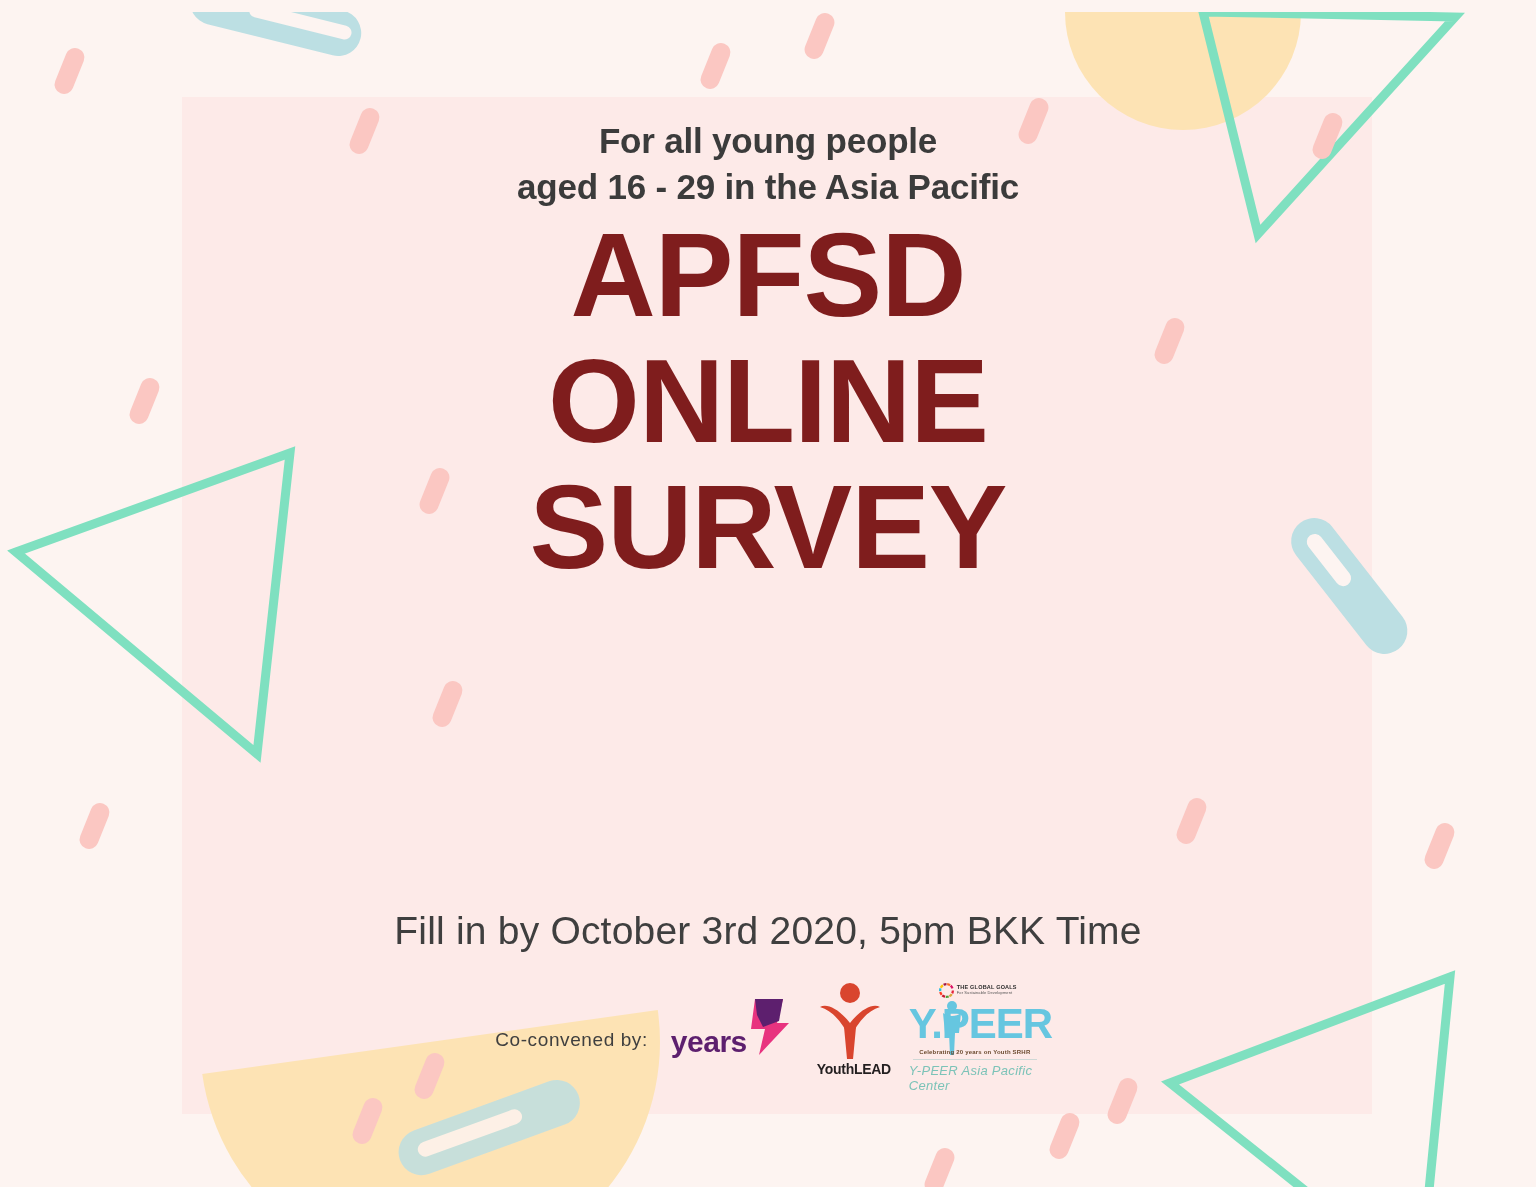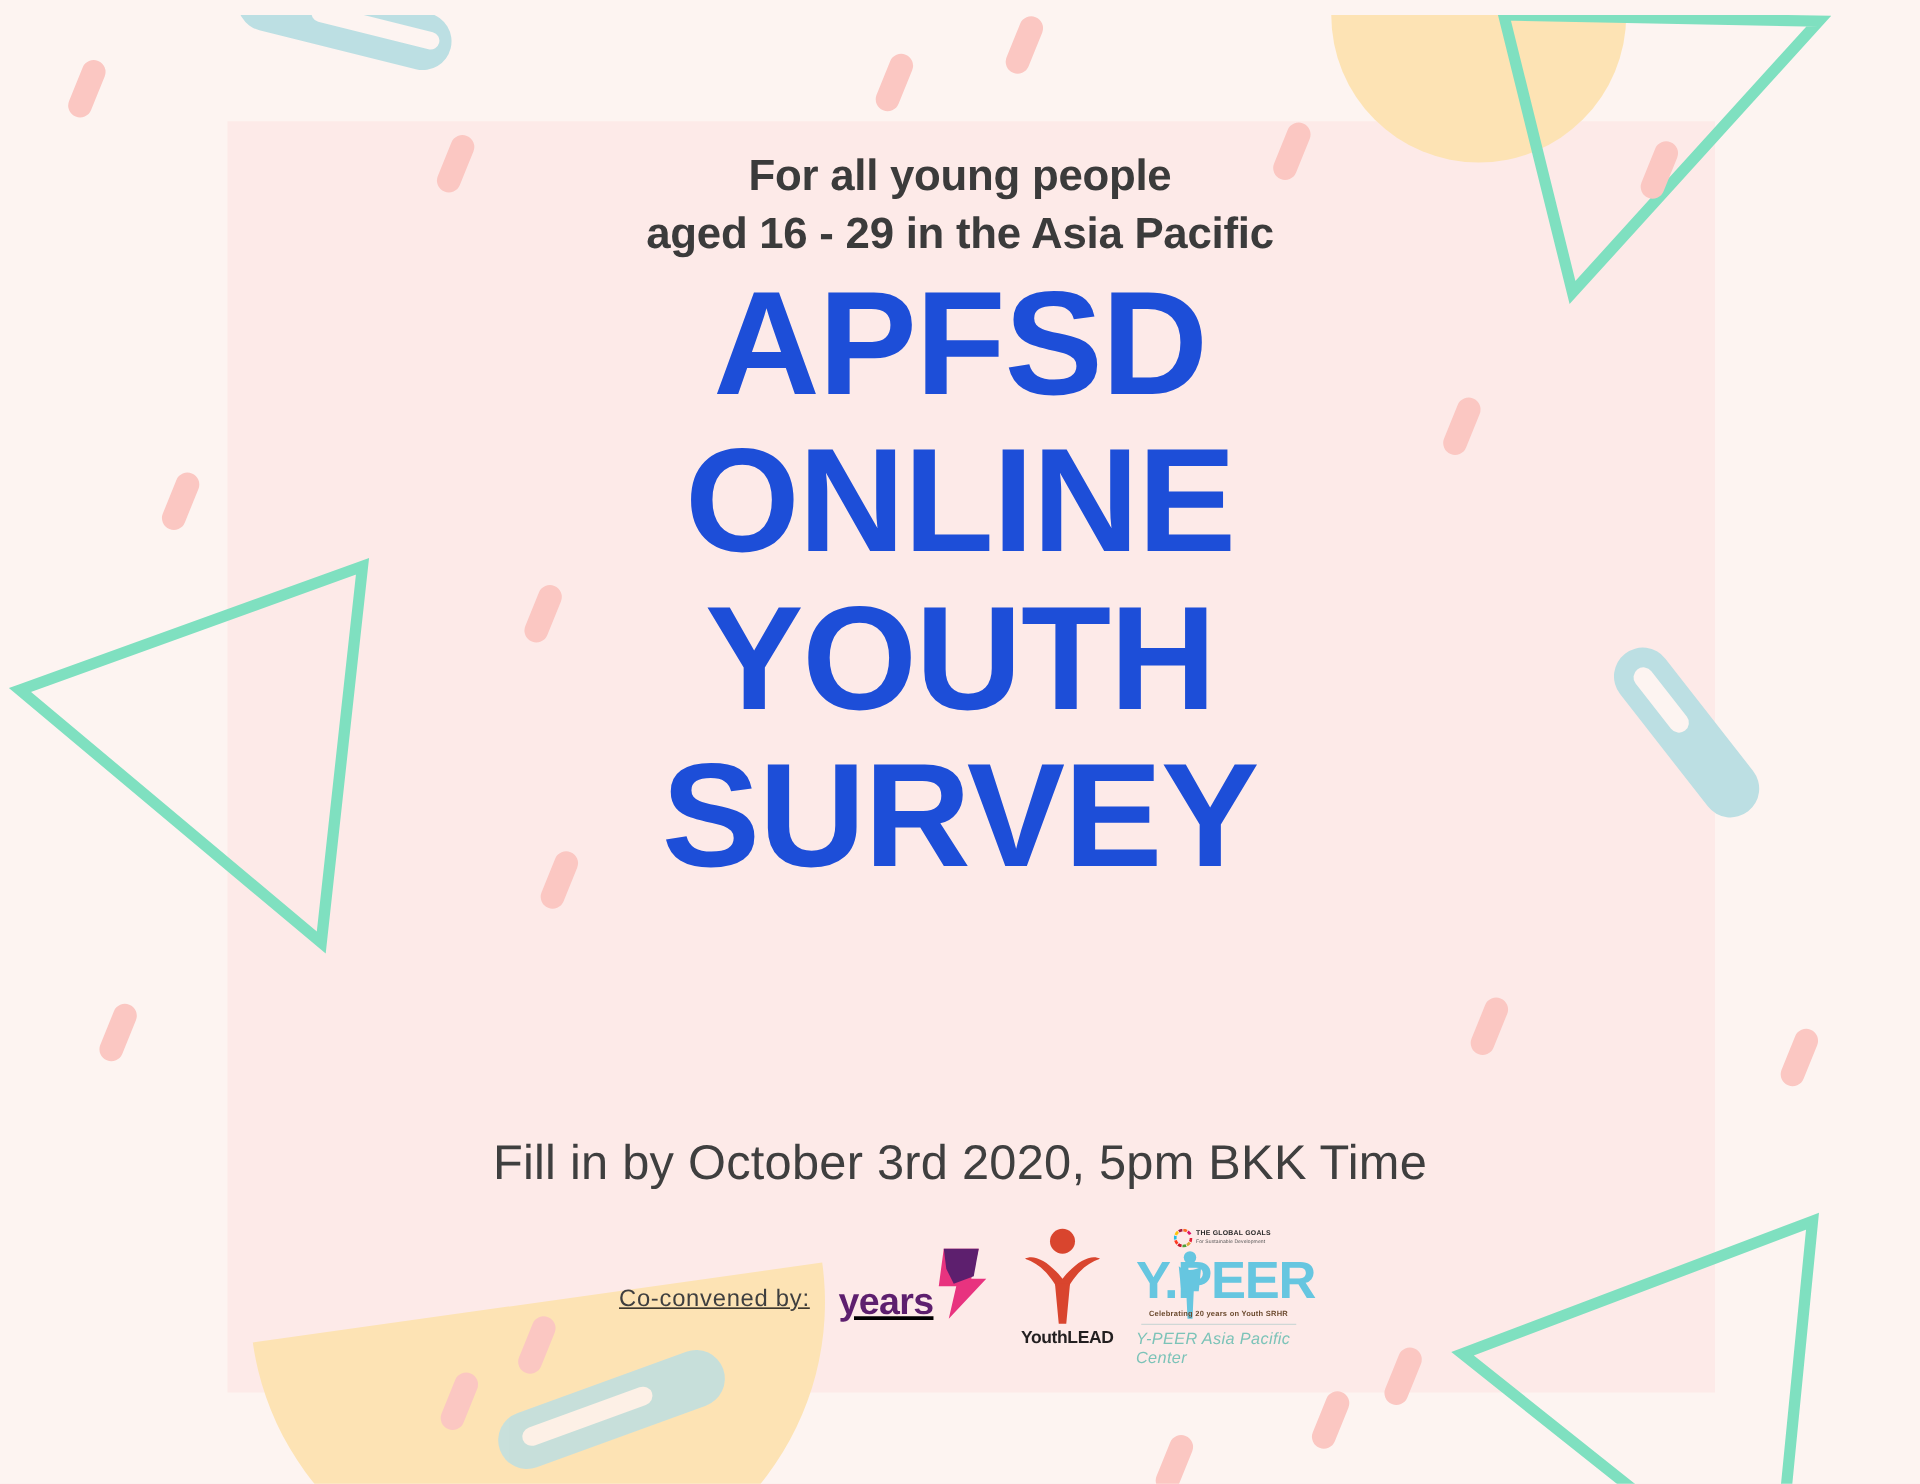--- a/index.html
+++ b/index.html
@@ -25,39 +25,39 @@
   .content{position:absolute;left:0;top:0;width:1536px;height:1187px;}
   .kicker{
     position:absolute;left:0;top:106px;width:1536px;text-align:center;
     color:#3b3b3b;font-size:35px;font-weight:bold;line-height:46px;
     letter-spacing:-0.2px;
     font-family:"Liberation Sans",sans-serif;
   }
   .kicker .l2{display:block;}
   .headline{
     position:absolute;left:0;top:200px;width:1536px;text-align:center;
-    color:#1d4ed8;font-weight:bold;font-size:118px;line-height:126px;
+    color:#7f1d1d;font-weight:bold;font-size:118px;line-height:126px;
     letter-spacing:-1px;
   }
   .headline span{display:block;}
   .subtitle{
     position:absolute;left:0;top:748px;width:1536px;text-align:center;
     color:#a7d9dd;font-weight:bold;font-size:32px;line-height:43px;
     letter-spacing:2.6px;
   }
   .subtitle span{display:block;}
   .deadline{
     position:absolute;left:0;top:895px;width:1536px;text-align:center;
     color:#3f3f3f;font-size:39px;line-height:48px;letter-spacing:0.2px;
   }
 
   
   .logos{
     position:absolute;left:0;top:965px;width:1536px;height:100px;
-    display:flex;align-items:flex-end;justify-content:center;gap:16px;text-decoration:underline;
+    display:flex;align-items:flex-end;justify-content:center;gap:16px;
   }
   .cc-label{
     color:#3f3f3f;font-size:19px;letter-spacing:0.6px;
     padding-bottom:26px;padding-right:7px;white-space:nowrap;
   }
   .arrow-logo{
     display:flex;align-items:flex-end;padding-bottom:20px;position:relative;
   }
   .arrow-word{
     color:#5d1f6e;font-size:30px;font-weight:bold;letter-spacing:-0.5px;
@@ -156,21 +156,20 @@
   <div class="content">
 
     <div class="kicker">
       <span class="l1">For all young people</span>
       <span class="l2">aged 16 - 29 in the Asia Pacific</span>
     </div>
 
     <div class="headline">
       <span>APFSD</span>
       <span>ONLINE</span>
-      <span>YOUTH</span>
       <span>SURVEY</span>
     </div>
 
 
     <div class="deadline">Fill in by October 3rd 2020, 5pm BKK Time</div>
 
     <div class="logos">
 
       <div class="cc-label">Co-convened by:</div>
 

